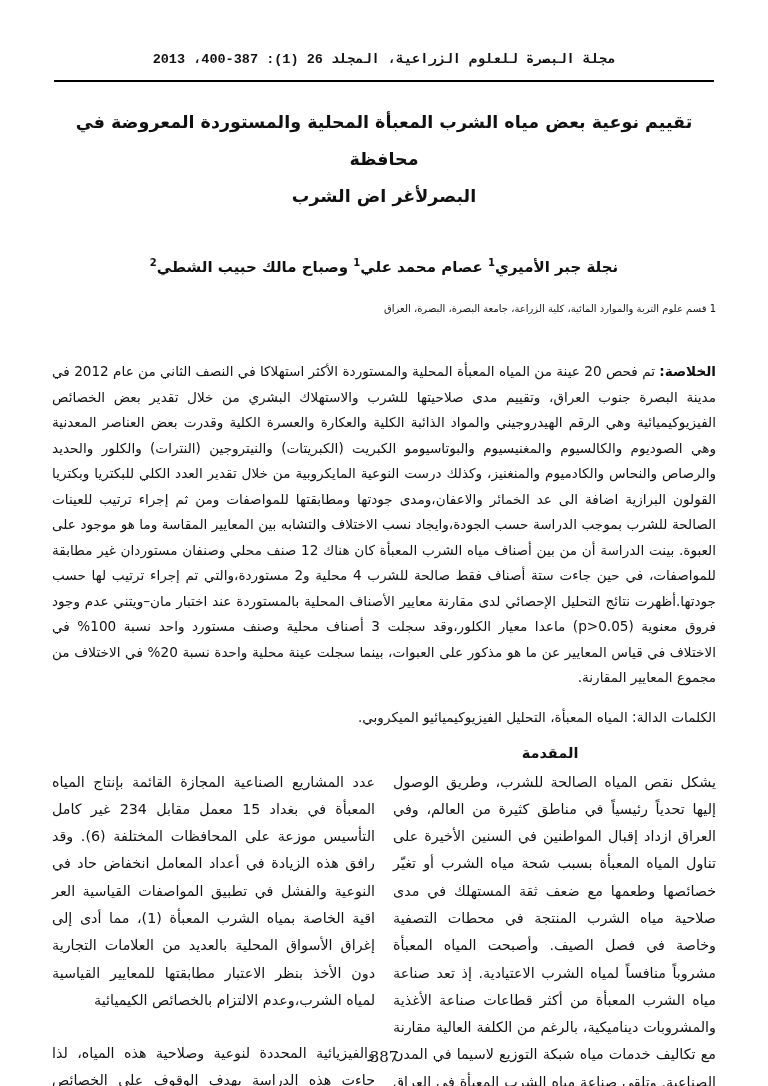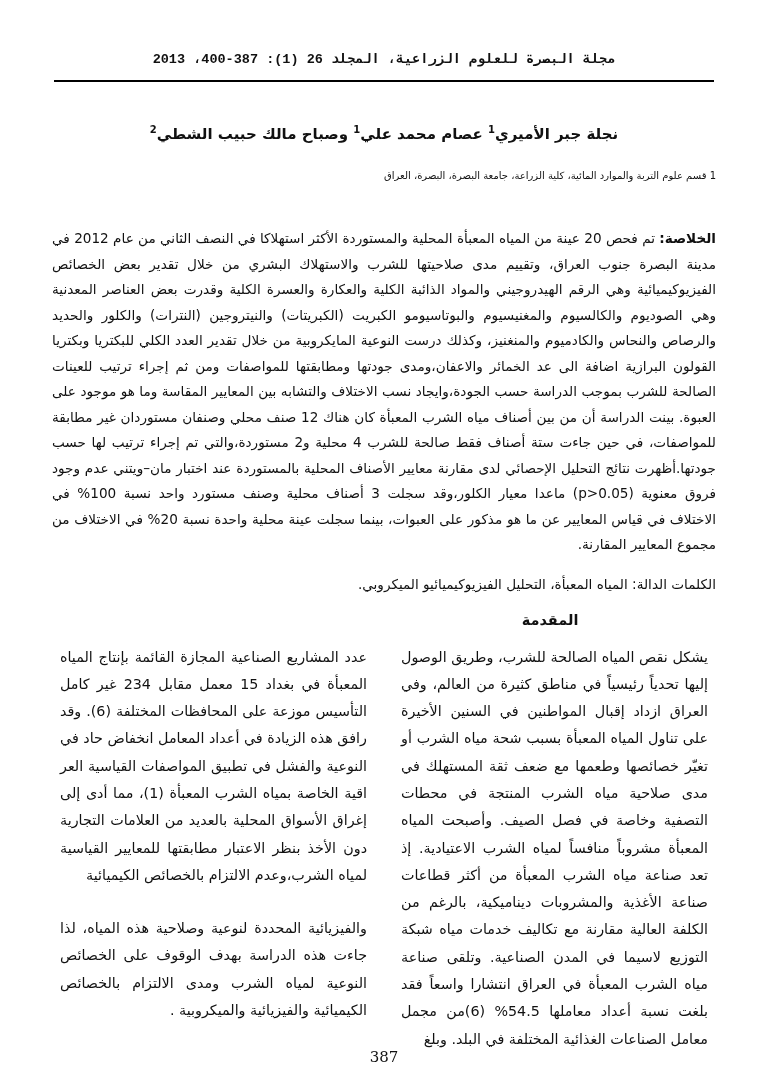--- a/index.html
+++ b/index.html
@@ -91,21 +91,21 @@
     margin-top: 8px;
   }
   .col {
     width: 50%;
     font-size: 14.3px;
     line-height: 27.3px;
     text-align: justify;
     text-justify: inter-word;
   }
   .col p {
-    margin: 8px;
+    margin: 0;
   }
   .col p + p {
     margin-top: 26px;
   }
   .page-number {
     position: absolute;
     bottom: 20px;
     left: 0;
     width: 100%;
     text-align: center;
@@ -116,20 +116,24 @@
 </style>
 </head>
 <body>
 
 <div class="page">
 
   <div class="journal-header">مجلة البصرة للعلوم الزراعية، المجلد 26 (1): 387-400، 2013</div>
 
   <hr class="header-divider">
 
+  <div class="paper-title">
+    <div>تقييم نوعية بعض مياه الشرب المعبأة المحلية والمستوردة المعروضة في محافظة</div>
+    <div>البصرلأغر اض الشرب</div>
+  </div>
 
   <div class="authors-line">
     <span>نجلة جبر الأميري</span><sup>1</sup>
     <span> عصام محمد علي</span><sup>1</sup>
     <span>وصباح مالك حبيب الشطي</span><sup>2</sup>
   </div>
 
   <div class="affiliations-block">
     <div class="affiliation">1 قسم علوم التربة والموارد المائية، كلية الزراعة، جامعة البصرة، البصرة، العراق</div>
   </div>

